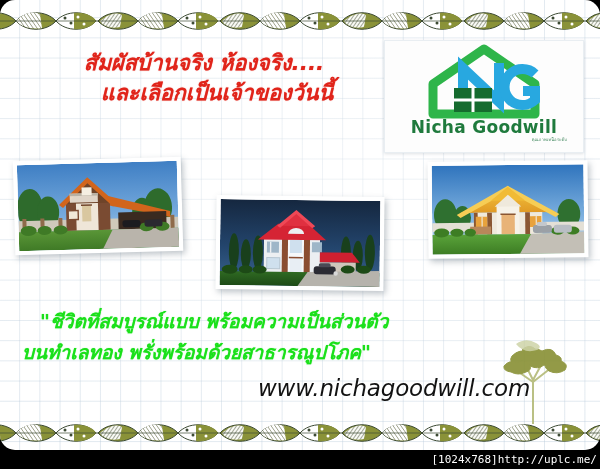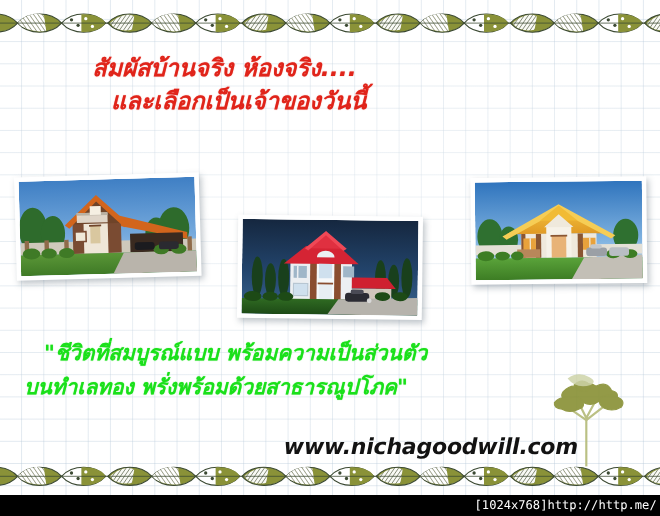--- a/index.html
+++ b/index.html
@@ -16,20 +16,21 @@
     position: relative;
     width: 600px;
     height: 450px;
     background-color: #ffffff;
     background-image:
       linear-gradient(to right, rgba(176,196,214,0.40) 1px, transparent 1px),
       linear-gradient(to bottom, rgba(176,196,214,0.40) 1px, transparent 1px);
     background-size: 20.2px 20.2px;
     background-position: -1px -3px;
     overflow: hidden;
+    border-radius: 15px;
   }
 
   
   #paper-tint {
     position: absolute; inset: 0;
     background:
       radial-gradient(ellipse 120% 90% at 50% 45%, rgba(255,255,255,0.55) 0%, rgba(235,242,248,0.0) 70%);
     pointer-events: none;
   }
 
@@ -148,26 +149,26 @@
     width: 86px;
     height: 92px;
     opacity: .92;
   }
   #tree svg { display:block; width:100%; height:100%; }
 
   
   #url {
     position: absolute;
     left: 258px;
-    top: 394px;
+    top: 375px;
     color: #121212;
     font-family: "DejaVu Sans", "Liberation Sans", sans-serif;
     font-style: italic;
-    font-weight: bold;
-    font-size: 20px;
+    font-weight: normal;
+    font-size: 23px;
     letter-spacing: -0.2px;
     white-space: nowrap;
   }
 
   
   #watermark-bar {
     position: absolute;
     left: 0;
     top: 450px;
     width: 600px;
@@ -237,20 +238,40 @@
       <use href="#vineUnit" x="468"></use>
       <use href="#vineUnit" x="590"></use>
     </svg>
   </div>
 
   <div id="headline">
     <span class="l1">สัมผัสบ้านจริง ห้องจริง....</span>
     <span class="l2">และเลือกเป็นเจ้าของวันนี้</span>
   </div>
 
+  <div id="logo-card">
+    <div id="logo-mark">
+      <svg viewBox="0 0 122 76">
+
+        <path d="M10,40 L10,70 L112,70 L112,40 L61,5 Z" fill="none" stroke="#2eb54a" stroke-width="9" stroke-linejoin="round" stroke-linecap="round"></path>
+
+        <path d="M40,62 L40,24 L76,58 L76,24" fill="none" stroke="#28a8e0" stroke-width="10" stroke-linecap="square" stroke-linejoin="miter"></path>
+
+        <path d="M112,30 A18,18 0 1 0 112,56 L112,47 L100,47" fill="none" stroke="#28a8e0" stroke-width="10" stroke-linecap="butt"></path>
+
+        <g>
+          <rect x="31" y="44" width="38" height="24" fill="#156b2e"></rect>
+          <line x1="50" y1="44" x2="50" y2="68" stroke="#ffffff" stroke-width="3"></line>
+          <line x1="31" y1="56" x2="69" y2="56" stroke="#ffffff" stroke-width="3"></line>
+        </g>
+      </svg>
+    </div>
+    <div id="logo-wordmark">Nicha Goodwill</div>
+    <div id="logo-subtext">คุณภาพเหนือระดับ</div>
+  </div>
 
   <div class="photo" id="photo-1">
     <div class="inner">
       <svg viewBox="0 0 160 86" preserveAspectRatio="none">
         <defs>
           <linearGradient id="sky1" x1="0" y1="0" x2="0" y2="1">
             <stop offset="0%" stop-color="#3f7fc4"></stop>
             <stop offset="60%" stop-color="#76aadd"></stop>
             <stop offset="100%" stop-color="#bcd6ee"></stop>
           </linearGradient>
@@ -524,14 +545,14 @@
       <use href="#vineUnit2" x="224"></use>
       <use href="#vineUnit2" x="346"></use>
       <use href="#vineUnit2" x="468"></use>
       <use href="#vineUnit2" x="590"></use>
     </svg>
   </div>
 
 </div>
 
 <div id="watermark-bar">
-  <div id="watermark-text">[1024x768]http://http.me/</div>
+  <div id="watermark-text">[1024x768]http://uplc.me/</div>
 </div>
 
 </body></html>

